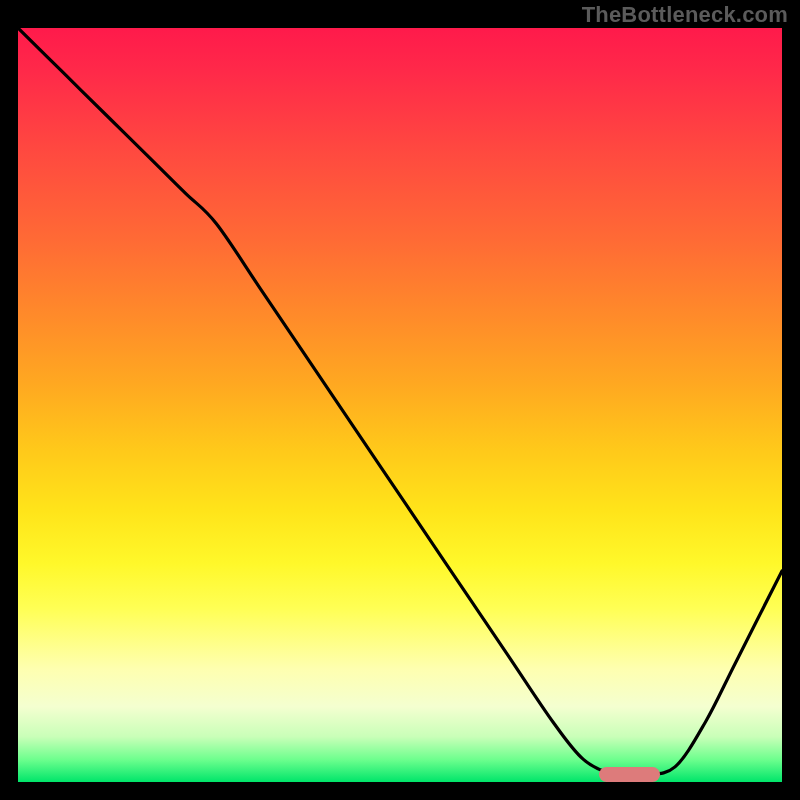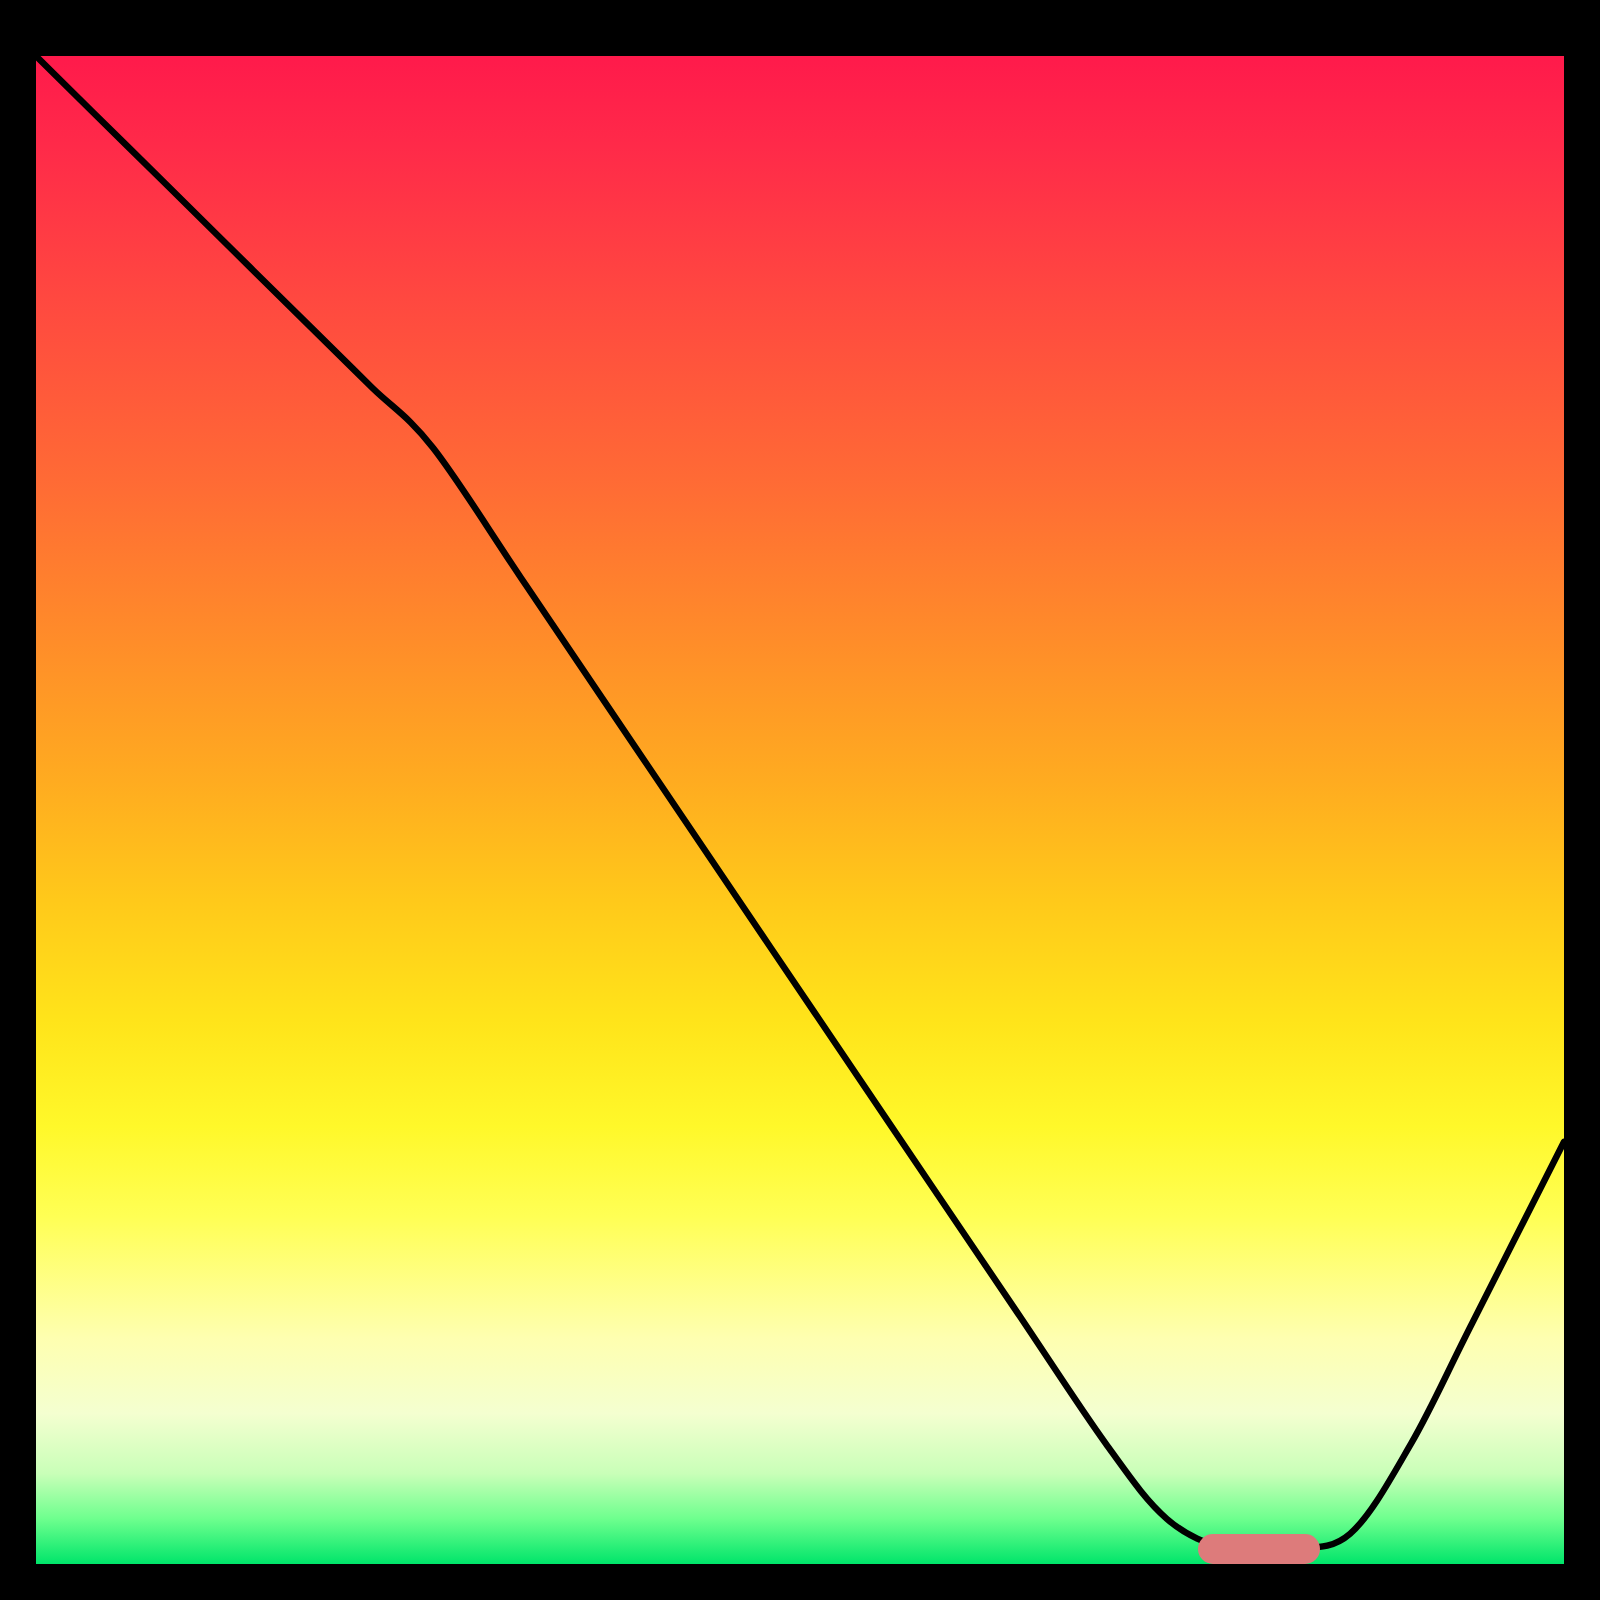--- a/index.html
+++ b/index.html
@@ -77,20 +77,21 @@
     height: 15px;
     border-radius: 8px;
     background: #dd7b7b;
     z-index: 4;
   }
 </style>
 </head>
 <body>
 
 <div class="frame">
+  <div class="watermark">TheBottleneck.com</div>
 
   <div class="plot">
     <div class="gradient"></div>
 
     <svg class="curve-svg" viewBox="0 0 764 754" preserveAspectRatio="none">
       <path id="curve-path" fill="none" stroke="#000000" stroke-width="3.2" stroke-linecap="round" stroke-linejoin="round" d="M 0.0 0.0 C 7.6 7.5, 30.6 30.2, 45.8 45.2 C 61.1 60.3, 76.4 75.4, 91.7 90.5 C 107.0 105.6, 124.8 123.2, 137.5 135.7 C 150.3 148.3, 157.9 155.8, 168.1 165.9 C 178.3 175.9, 185.9 179.7, 198.6 196.0 C 211.4 212.4, 226.7 237.5, 244.5 263.9 C 262.3 290.3, 285.2 324.2, 305.6 354.4 C 326.0 384.5, 346.3 414.7, 366.7 444.9 C 387.1 475.0, 407.5 505.2, 427.8 535.3 C 448.2 565.5, 471.1 599.4, 489.0 625.8 C 506.8 652.2, 522.1 676.1, 534.8 693.7 C 547.5 711.3, 555.2 722.6, 565.4 731.4 C 575.5 740.2, 585.7 743.9, 595.9 746.5 C 606.1 749.0, 616.3 747.7, 626.5 746.5 C 636.7 745.2, 646.9 747.7, 657.0 738.9 C 667.2 730.1, 677.4 711.3, 687.6 693.7 C 697.8 676.1, 705.4 658.5, 718.2 633.4 C 730.9 608.2, 756.4 558.0, 764.0 542.9"></path>
     </svg>
 
     <div class="marker" id="marker" style="left: 580.6px; width: 61.1px; top: 738.5px; background: rgb(221, 123, 123);"></div>
   </div>

